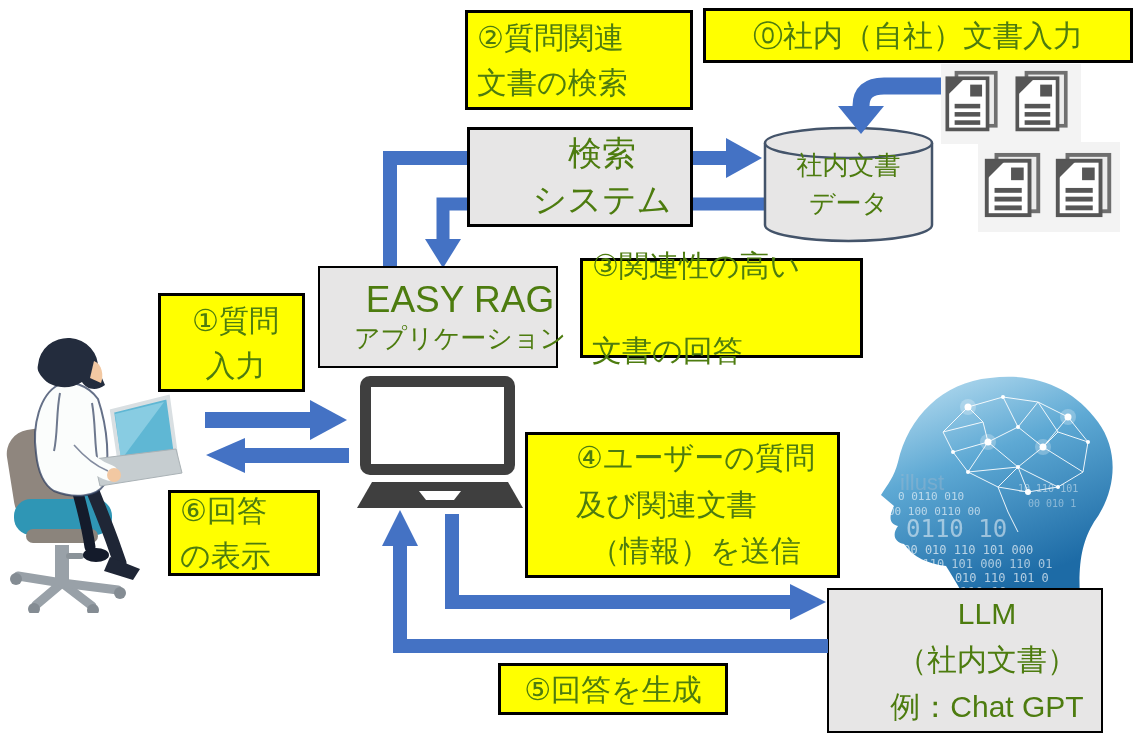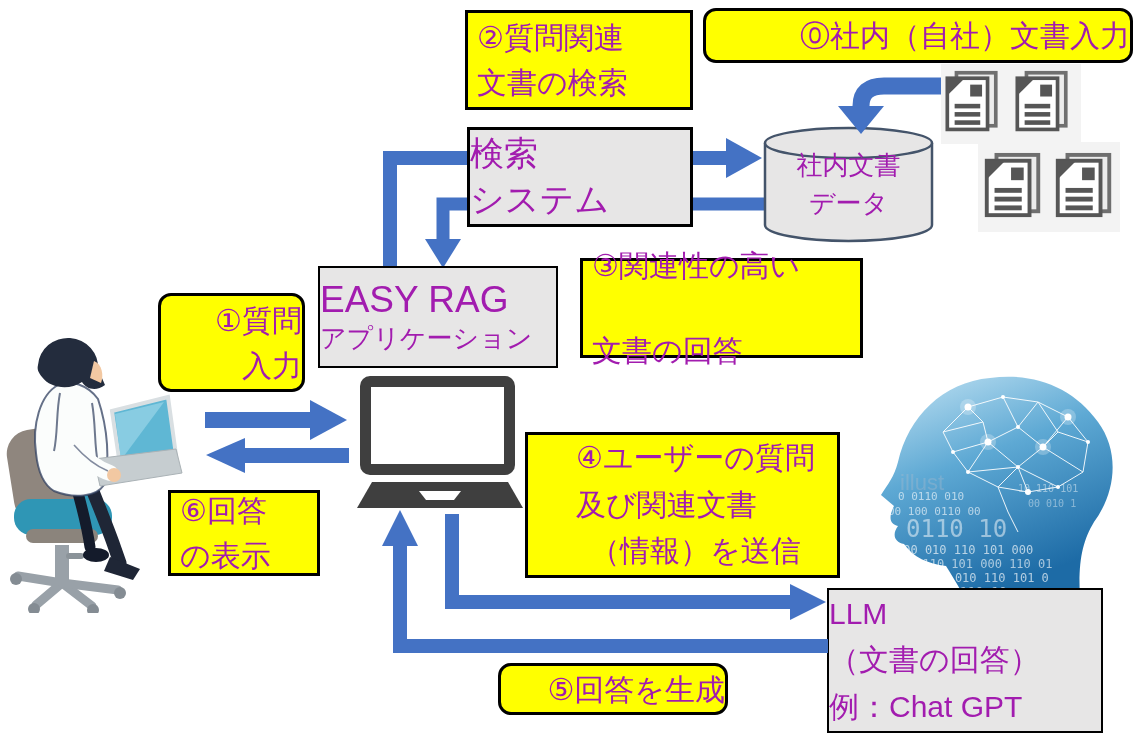--- a/index.html
+++ b/index.html
@@ -1,31 +1,31 @@
 <!DOCTYPE html>
 <html><head>
 <meta charset="utf-8">
 <style>
   html,body{margin:0;padding:0;background:#fff;}
   #stage{
     position:relative;width:1135px;height:743px;background:#fff;overflow:hidden;
-    font-family:"Liberation Sans","DejaVu Sans",sans-serif;color:#a21caf;
+    font-family:"Liberation Sans","DejaVu Sans",sans-serif;color:#4d7c0f;
   }
   .layer{position:absolute;left:0;top:0;width:1135px;height:743px;pointer-events:none;}
   .ylabel{
     position:absolute;background:#FFFF00;border:3px solid #000;box-sizing:border-box;
     display:flex;flex-direction:column;justify-content:center;
     font-size:30px;font-weight:500;line-height:1.5;z-index:3;white-space:nowrap;
   }
   .ylabel.left{align-items:flex-start;padding-left:9px;}
-  .ylabel.center{align-items:flex-end;text-align:center;border-radius:13px;}
+  .ylabel.center{align-items:center;text-align:center;}
   .gnode{
     position:absolute;background:#E7E6E6;border:2px solid #000;box-sizing:border-box;
-    display:flex;flex-direction:column;justify-content:center;align-items:flex-start;
-    text-align:center;z-index:3;white-space:nowrap;
+    display:flex;flex-direction:column;justify-content:center;align-items:center;
+    text-align:center;z-index:3;white-space:nowrap;padding-left:44px;
   }
   .line{display:block;}
   .img{position:absolute;z-index:2;}
   .docgroup{position:absolute;background:#f3f3f3;z-index:2;}
   .cylwrap{position:absolute;left:762px;top:125px;width:173px;height:120px;z-index:3;}
   .cyltext{
     position:absolute;left:0;top:22px;width:173px;text-align:center;
     font-size:26px;line-height:1.45;font-weight:500;
   }
   svg{display:block;}
@@ -98,21 +98,21 @@
   <div class="gnode" style="left:467px;top:127px;width:226px;height:100px;border-width:3px;font-size:34px;line-height:1.35;font-weight:500;">
     <span class="line">検索</span>
     <span class="line">システム</span>
   </div>
   <div class="gnode" style="left:318px;top:266px;width:240px;height:102px;">
     <span class="line" style="font-size:37px;">EASY RAG</span>
     <span class="line" style="font-size:26px;">アプリケーション</span>
   </div>
   <div class="gnode" style="left:827px;top:588px;width:276px;height:145px;font-size:30px;line-height:1.55;">
     <span class="line">LLM</span>
-    <span class="line">（文書の回答）</span>
+    <span class="line">（社内文書）</span>
     <span class="line">例：Chat GPT</span>
   </div>
 
   <div class="cylwrap">
     <svg width="173" height="120" viewBox="0 0 173 120">
       <path d="M 3 18 L 3 100 A 83.5 16 0 0 0 170 100 L 170 18" fill="#E7E6E6" stroke="#44546A" stroke-width="2.5"></path>
       <ellipse cx="86.5" cy="18" rx="83.5" ry="15" fill="#E7E6E6" stroke="#44546A" stroke-width="2.5"></ellipse>
     </svg>
     <div class="cyltext">
       <span class="line">社内文書</span>

